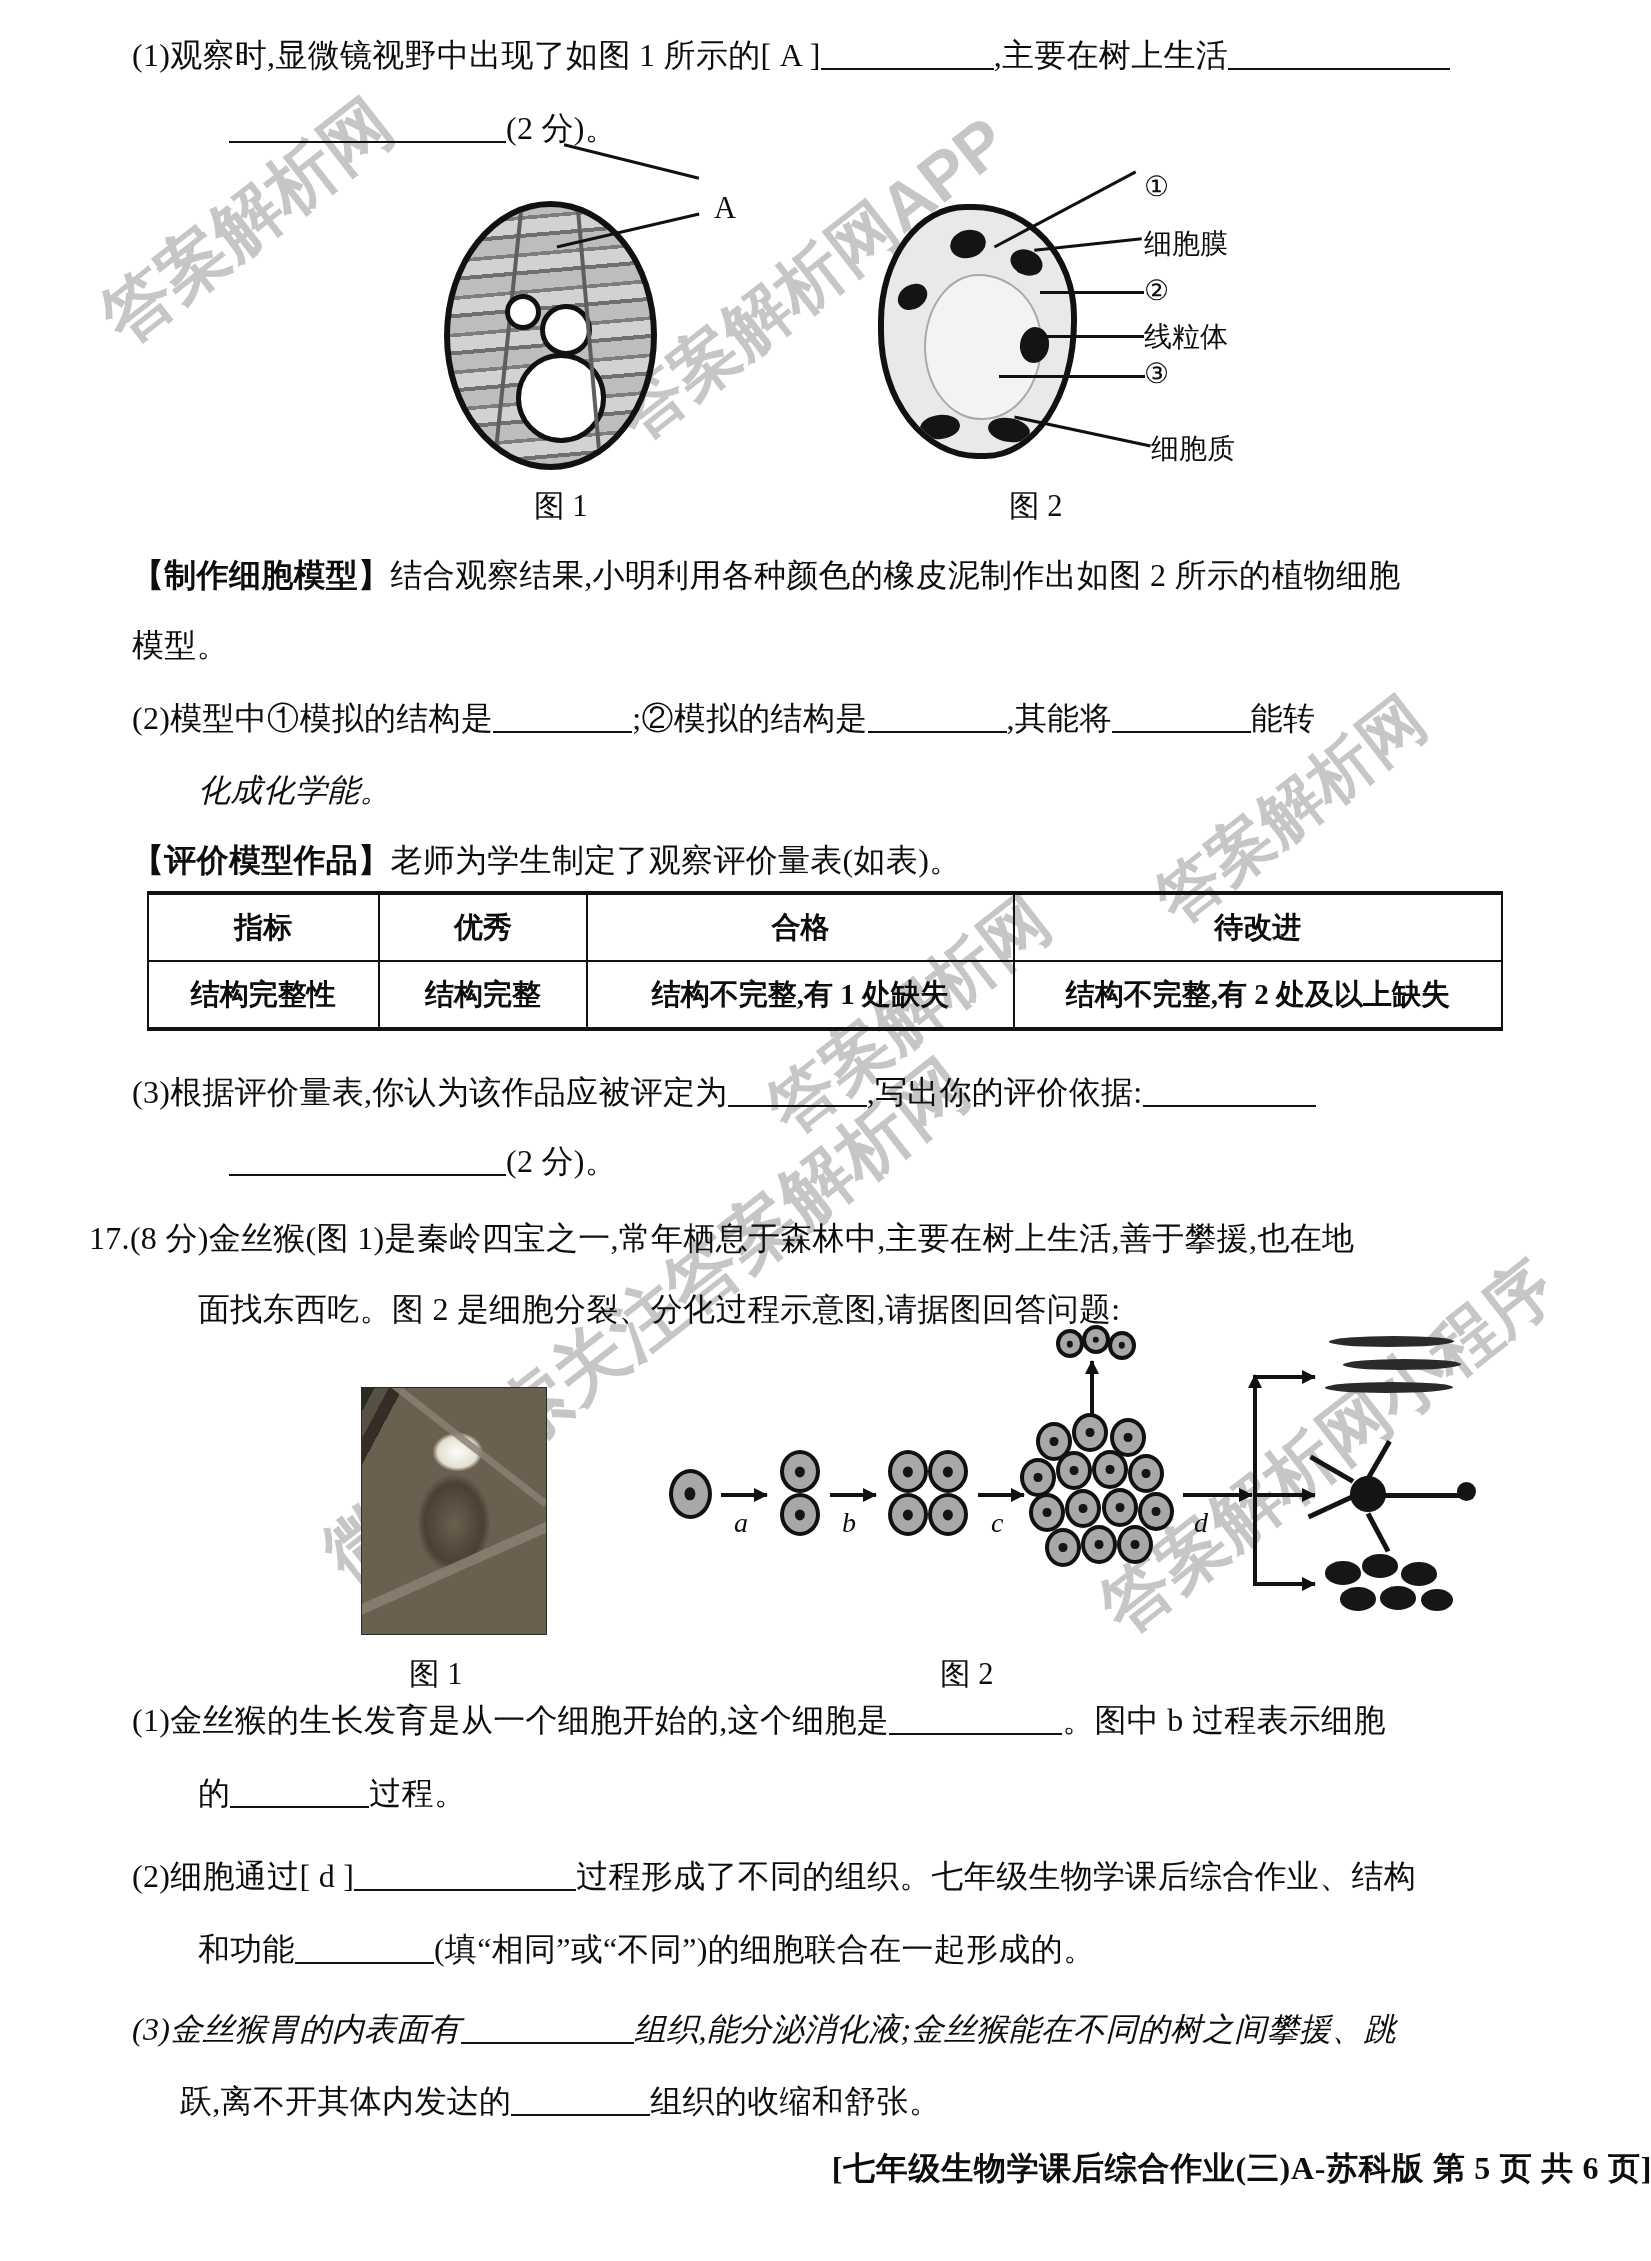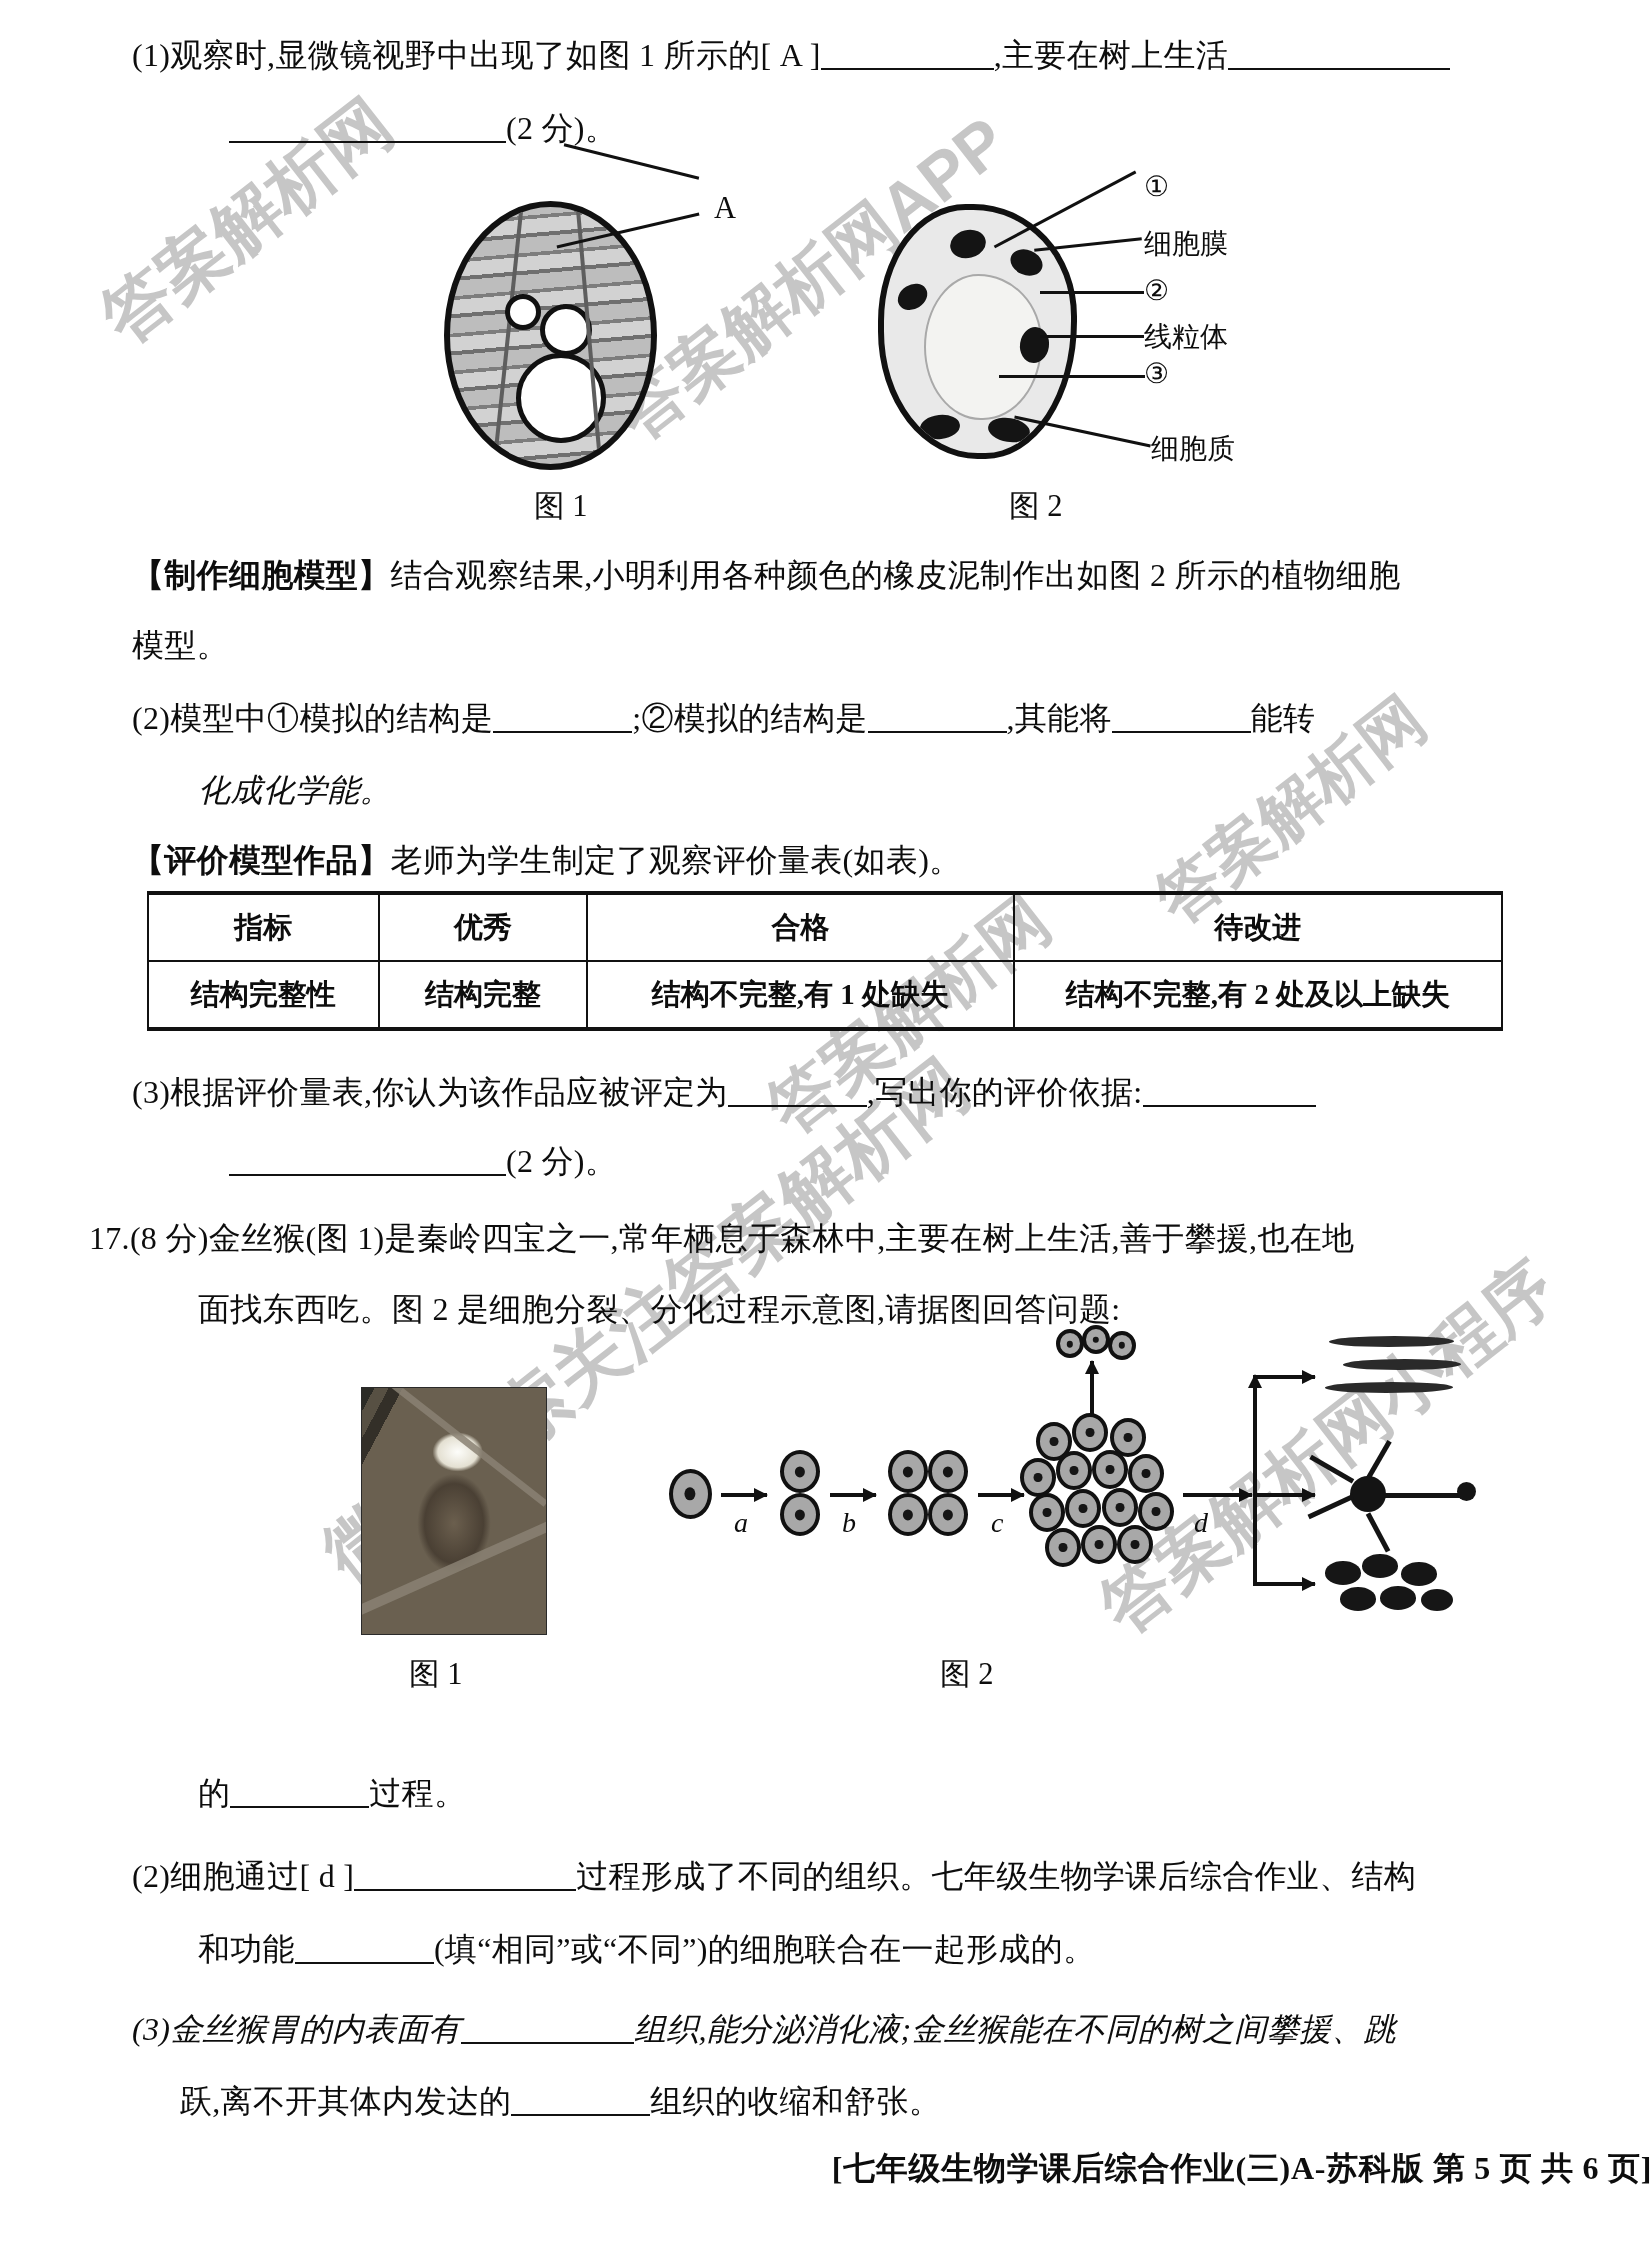--- a/index.html
+++ b/index.html
@@ -472,20 +472,23 @@
     <div class="blood" style="left:666px; top:215px; width:36px; height:23.6px;"></div>
     <div class="blood" style="left:703px; top:208px; width:36px; height:23.6px;"></div>
     <div class="blood" style="left:742px; top:216px; width:36px; height:23.6px;"></div>
     <div class="blood" style="left:681px; top:241px; width:36px; height:23.6px;"></div>
     <div class="blood" style="left:721px; top:240px; width:36px; height:23.6px;"></div>
     <div class="blood" style="left:762px; top:243px; width:32px; height:22px;"></div>
   </div>
 
   <div class="figcap" style="left:940px; top:1654px;">图 2</div>
 
+  <div class="line" style="left:132px; top:1703px;">
+    <span>(1)金丝猴的生长发育是从一个细胞开始的,这个细胞是</span><span class="blank b-lg"></span><span>。图中 b 过程表示细胞</span>
+  </div>
   <div class="line" style="left:198px; top:1776px;">
     <span>的</span><span class="blank b-md"></span><span>过程。</span>
   </div>
 
   <div class="line" style="left:132px; top:1859px;">
     <span>(2)细胞通过[ d ]</span><span class="blank b-xl"></span><span>过程形成了不同的组织。七年级生物学课后综合作业、结构</span>
   </div>
   <div class="line" style="left:198px; top:1932px;">
     <span>和功能</span><span class="blank b-md"></span><span>(填“相同”或“不同”)的细胞联合在一起形成的。</span>
   </div>

